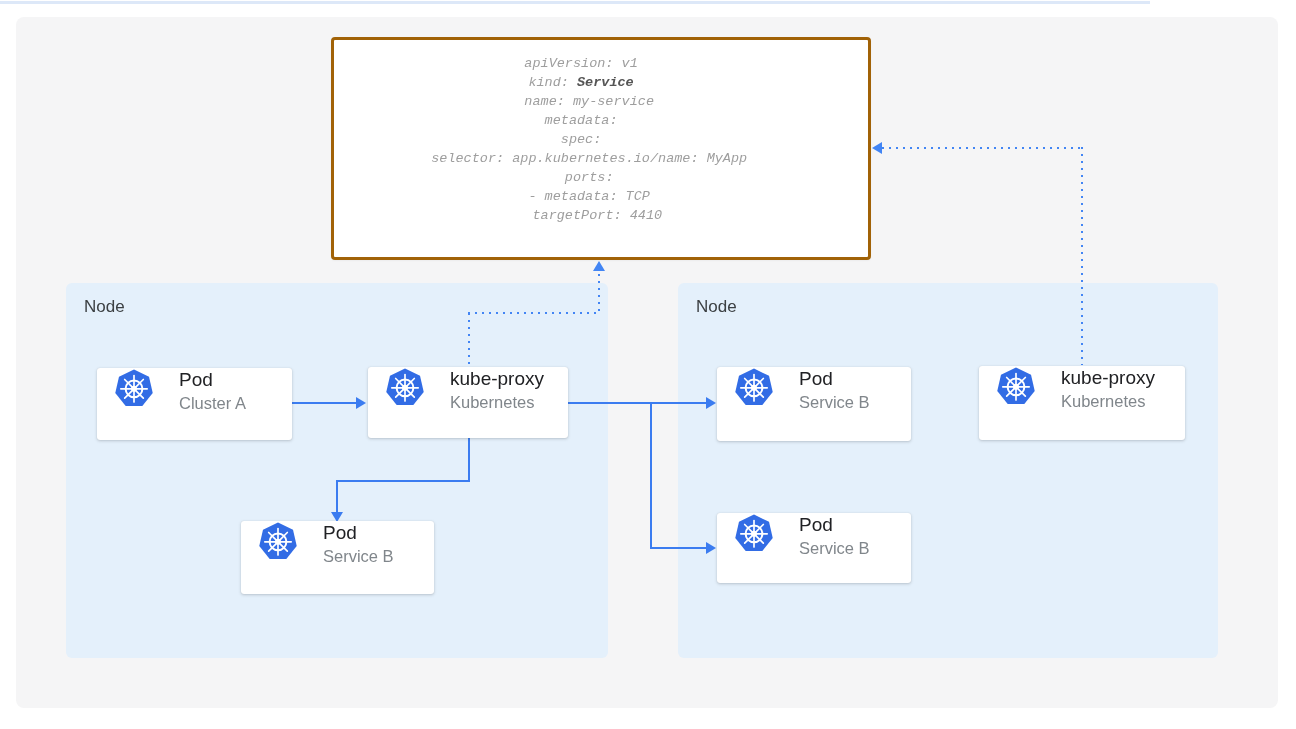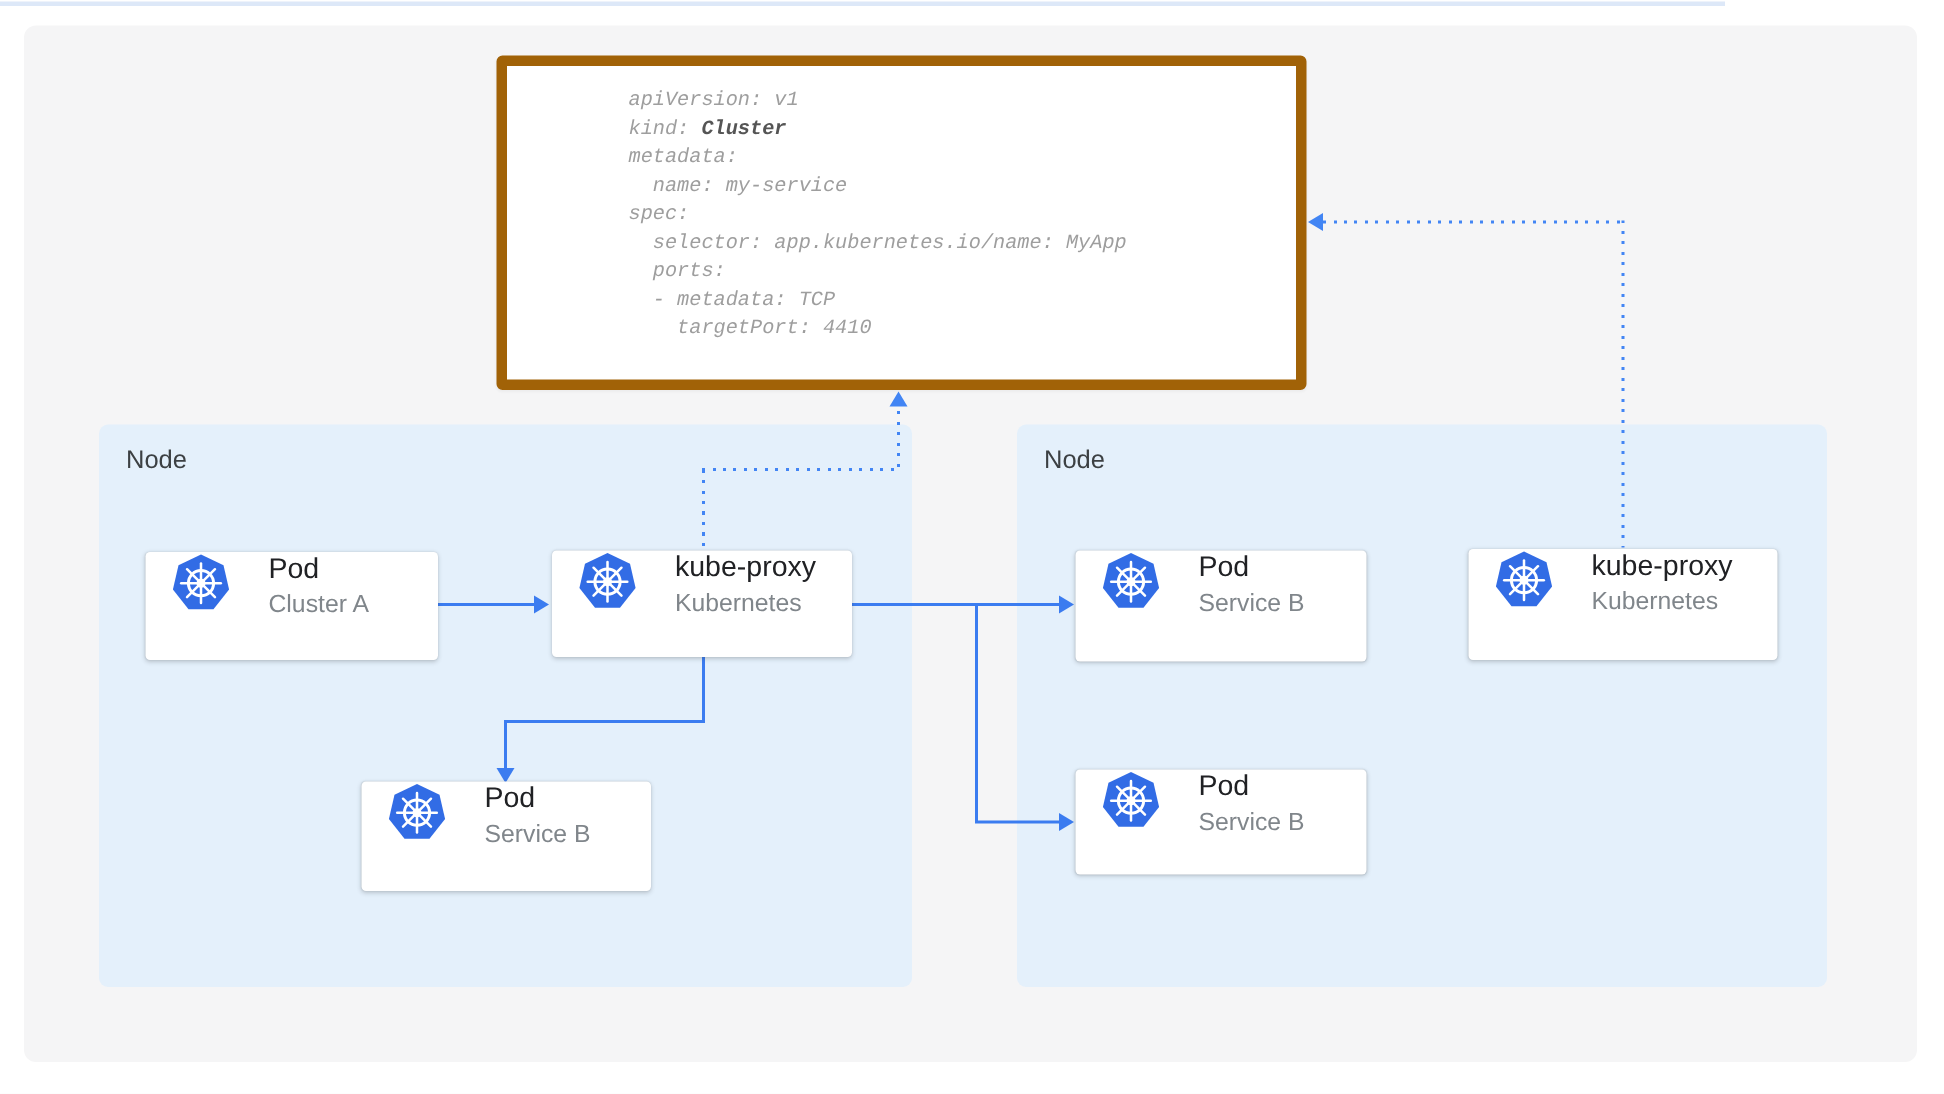--- a/index.html
+++ b/index.html
@@ -11,21 +11,21 @@
   html,body{margin:0;padding:0;background:#fff;}
   #stage{position:relative;width:1296px;height:729px;background:#fff;overflow:hidden;
          font-family:"Liberation Sans","DejaVu Sans",sans-serif;}
   .top-line{position:absolute;left:0;top:1px;width:1150px;height:3px;background:var(--top-line);}
   .canvas{position:absolute;left:16px;top:17px;width:1262px;height:691px;background:var(--canvas-bg);border-radius:8px;}
   .node-box{position:absolute;background:var(--node-bg);border-radius:6px;}
   #node-left{left:66px;top:283px;width:542px;height:375px;}
   #node-right{left:678px;top:283px;width:540px;height:375px;}
   .node-label{position:absolute;left:18px;top:14px;font-size:17px;color:var(--node-label);}
   .yaml-box{position:absolute;left:331px;top:37px;width:540px;height:223px;background:#fff;
-            border:7px solid #a16207;border-radius:4px;box-shadow:0 1px 2px rgba(0,0,0,0.04);box-sizing:border-box;}
+            border:3px solid #a16207;border-radius:4px;box-shadow:0 1px 2px rgba(0,0,0,0.04);box-sizing:border-box;text-align:center;}
   .code{position:absolute;left:81px;top:14px;font-family:"Liberation Mono","DejaVu Sans Mono",monospace;
         font-style:italic;font-size:13.5px;line-height:19px;color:var(--code-normal);}
   .code-line{white-space:pre;}
   .code-line .b{color:var(--code-bold);font-weight:bold;}
   .card{position:absolute;background:#fff;border-radius:3px;display:flex;align-items:flex-start;
         box-shadow:0 1px 3px rgba(60,64,67,0.25),0 0 1px rgba(60,64,67,0.15);}
   .k8s-icon{width:40px;height:40px;margin-left:17px;flex:0 0 auto;color:var(--k8s-blue);}
   .k8s-icon svg{width:40px;height:40px;display:block;}
   .card-text{margin-left:25px;}
   .card-title{font-size:19px;color:var(--card-title);line-height:24px;}
@@ -73,23 +73,23 @@
   <div class="node-box" id="node-left">
     <div class="node-label">Node</div>
   </div>
   <div class="node-box" id="node-right">
     <div class="node-label">Node</div>
   </div>
 
   <div class="yaml-box">
     <div class="code">
         <div class="code-line"><span>apiVersion: v1</span></div>
-        <div class="code-line"><span>kind: </span><span class="b">Cluster</span></div>
+        <div class="code-line"><span>kind: </span><span class="b">Service</span></div>
+        <div class="code-line"><span>  name: my-service</span></div>
         <div class="code-line"><span>metadata:</span></div>
-        <div class="code-line"><span>  name: my-service</span></div>
         <div class="code-line"><span>spec:</span></div>
         <div class="code-line"><span>  selector: app.kubernetes.io/name: MyApp</span></div>
         <div class="code-line"><span>  ports:</span></div>
         <div class="code-line"><span>  - metadata: TCP</span></div>
         <div class="code-line"><span>    targetPort: 4410</span></div>
       </div>
   </div>
 
   <div class="solid-h" style="left:292px;top:402px;width:64px;"></div>
   <div class="ah-right" style="left:356px;top:397px;"></div>

